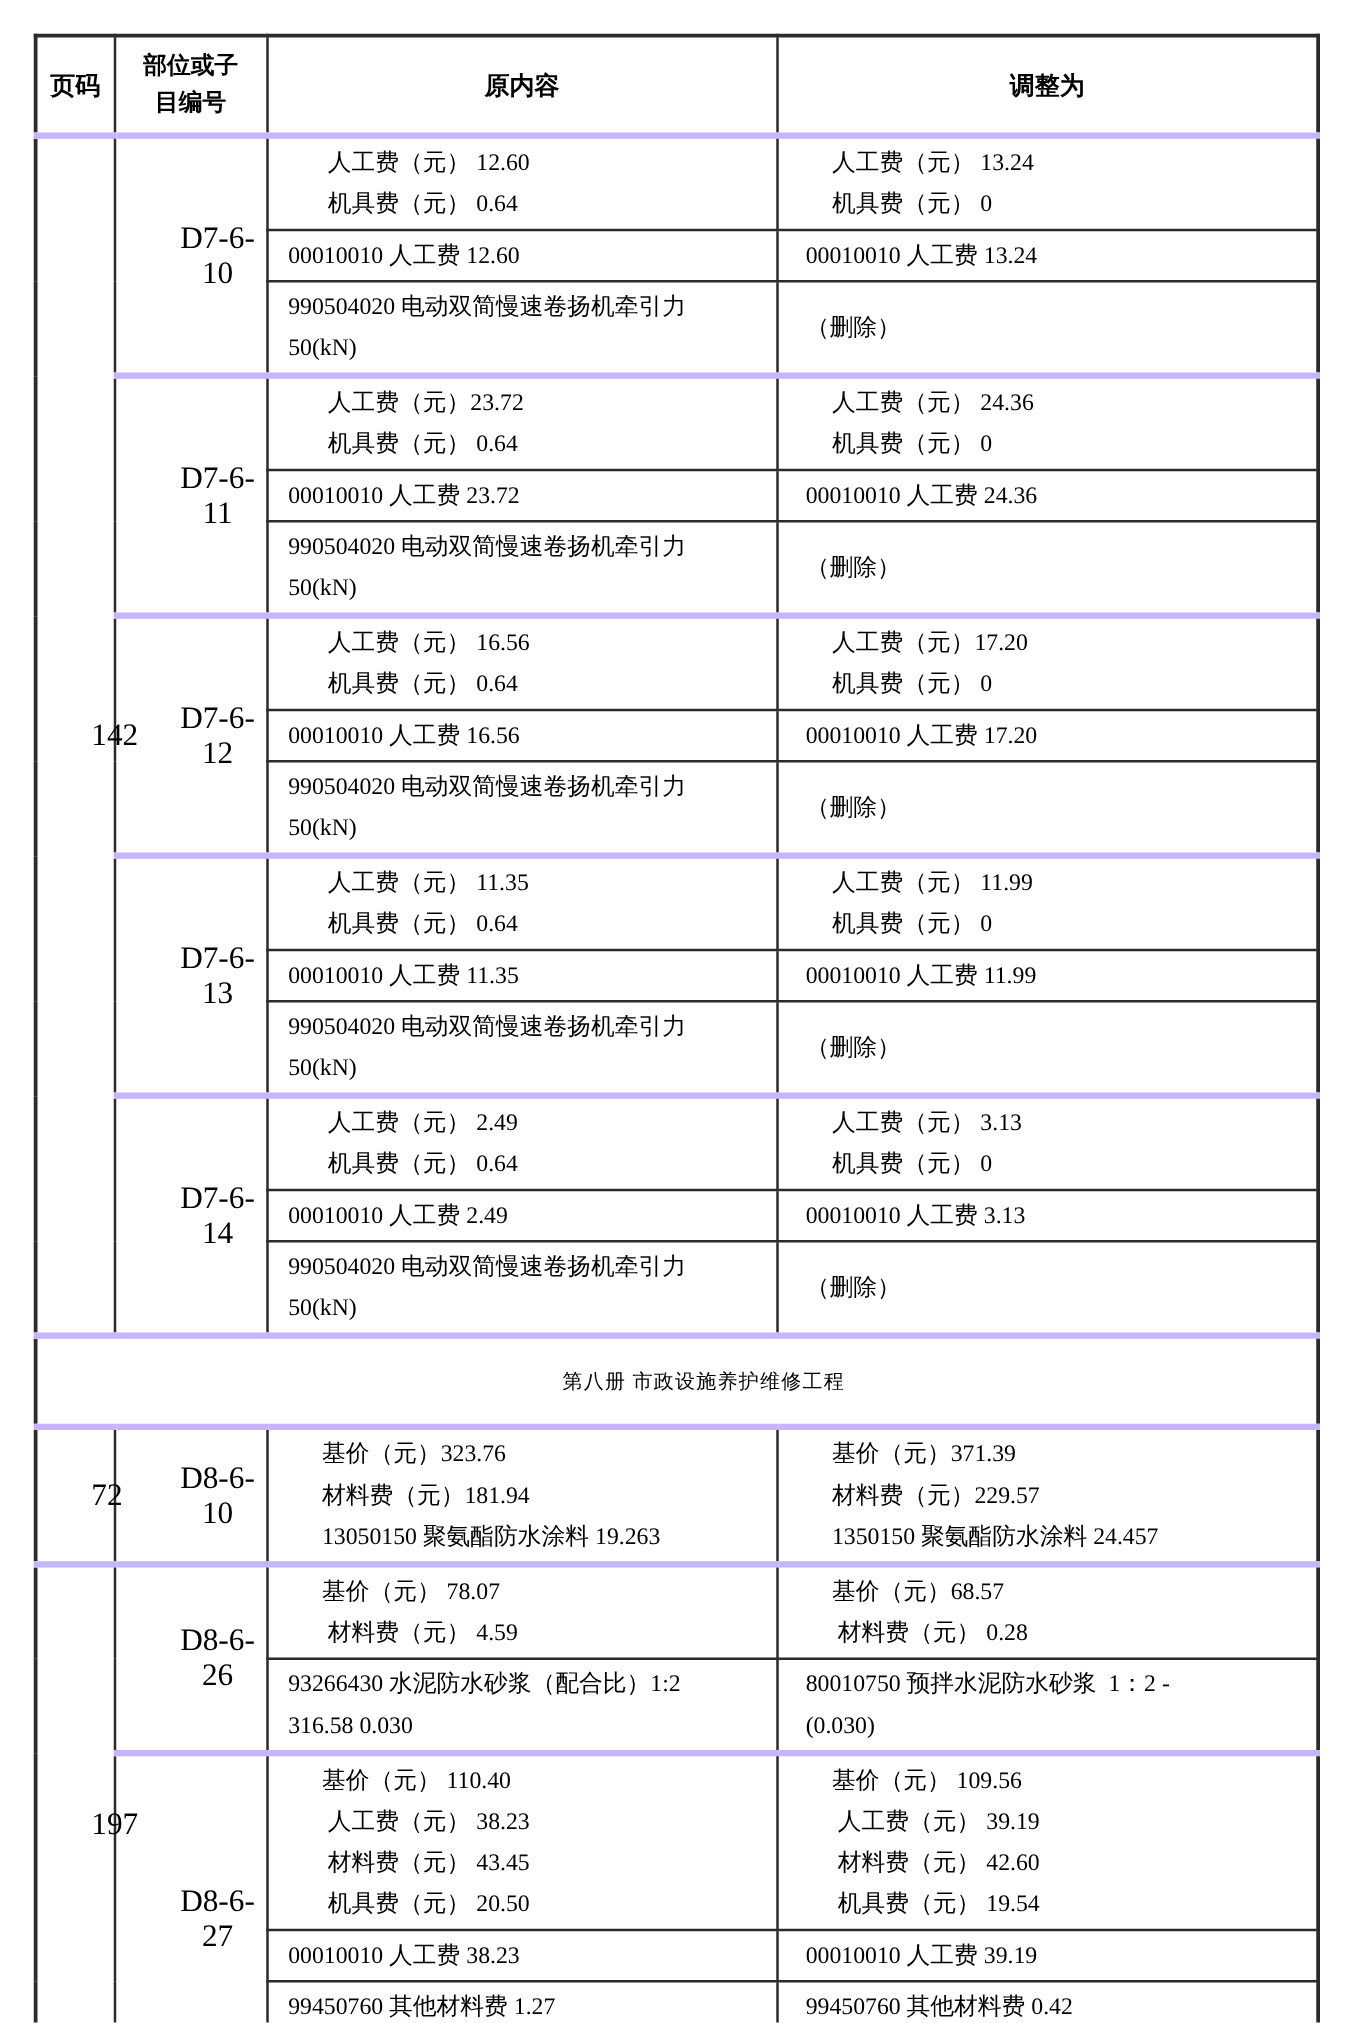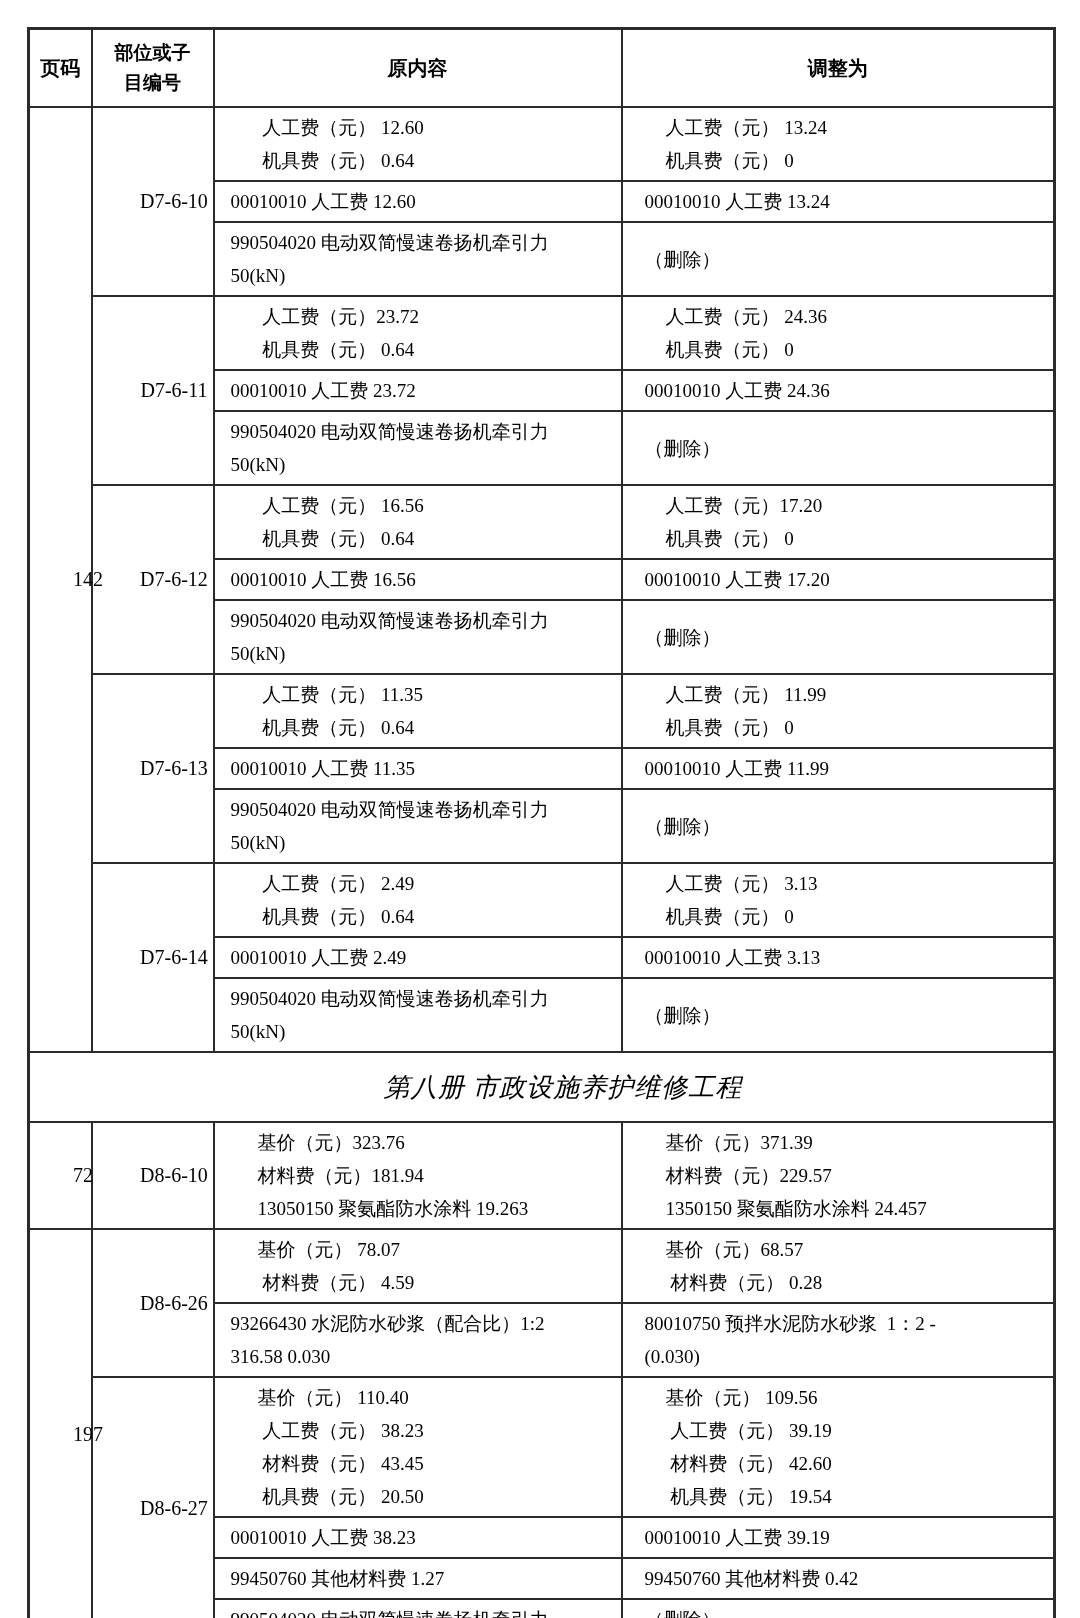--- a/index.html
+++ b/index.html
@@ -20,45 +20,44 @@
     width: 1026px;
     table-layout: fixed;
     border: 3px solid #2b2b2b;
   }
   td {
     border: 2px solid #2b2b2b;
     padding: 3px 0;
     vertical-align: middle;
     font-size: 19px;
   }
-  tr.block-start td { border-top: 2px solid #c4b5fd; padding-left: 43px; }
+  tr.block-start td { border-top: 5px solid #c4b5fd; padding-left: 43px; }
   .th {
     text-align: center;
     font-weight: bold;
     font-size: 20px;
     height: 70px;
   }
   .th .line { line-height: 30px; }
   .c-page, .c-code {
     text-align: center;
-    font-size: 20px;
+    font-size: 25px;
   }
   .c-orig { padding-left: 16px; padding-right: 6px; }
   .c-adj  { padding-left: 22px; padding-right: 6px; }
   .line {
     line-height: 33px;
     white-space: pre-wrap;
     font-size: 19px;
   }
   .section-cell {
     text-align: center;
     height: 62px;
-    font-size: 26px;
+    font-size: 16px;
     letter-spacing: 1px;
-    font-style: italic;
   }
 </style>
 </head>
 <body>
 
 <div class="doc">
   <table class="adj">
     <colgroup>
       <col style="width:63px">
       <col style="width:122px">

